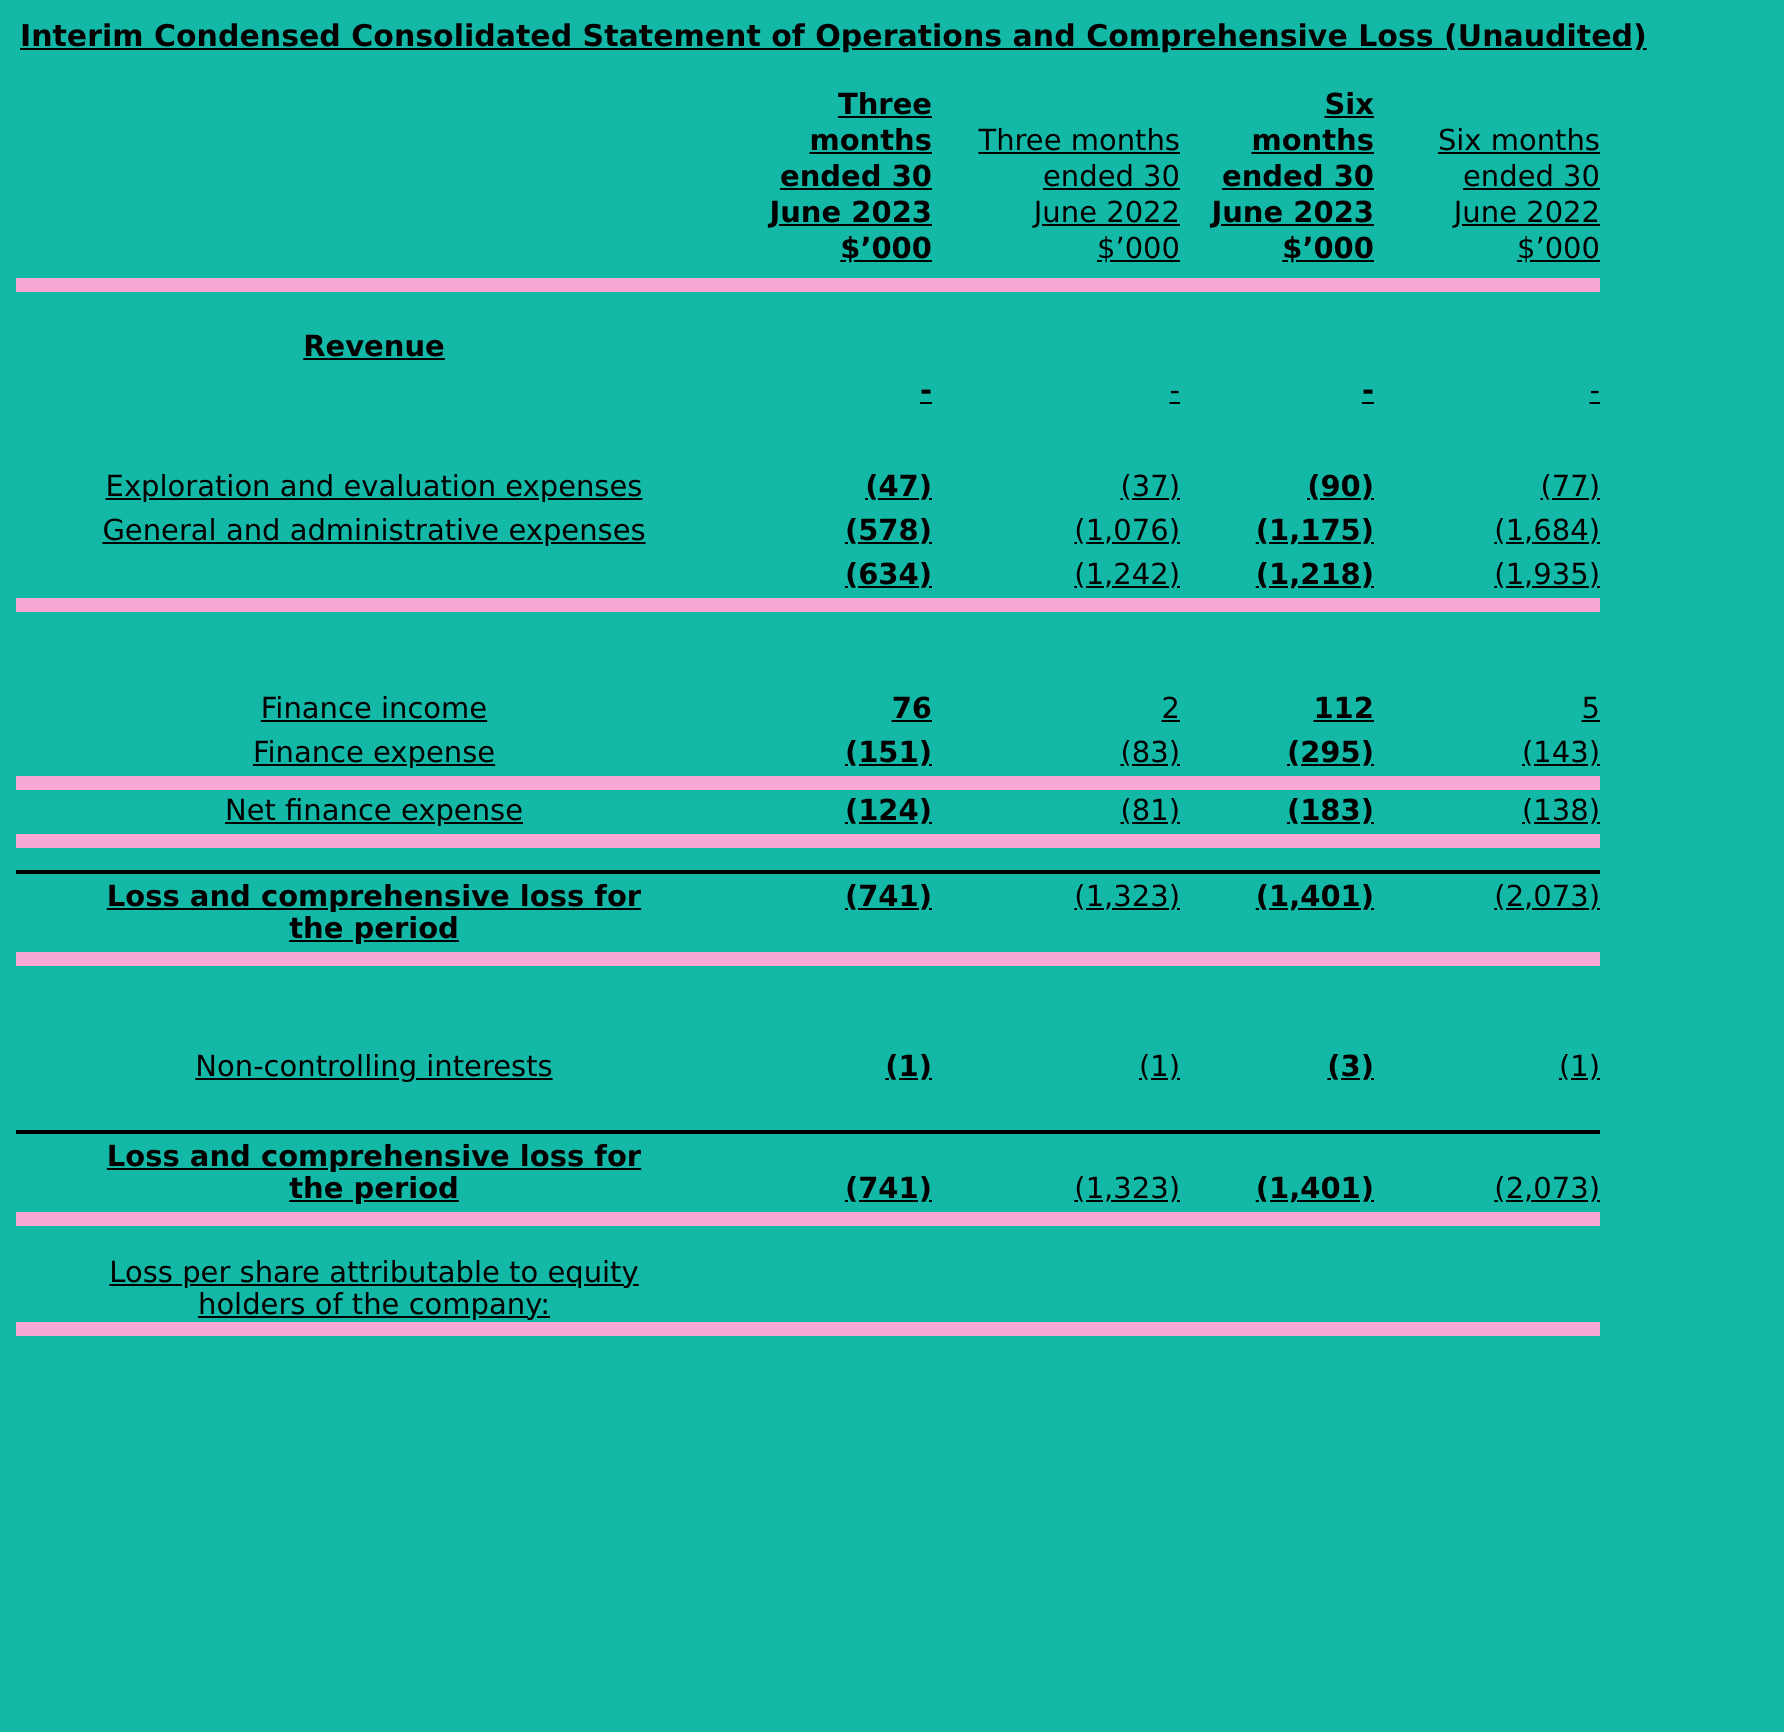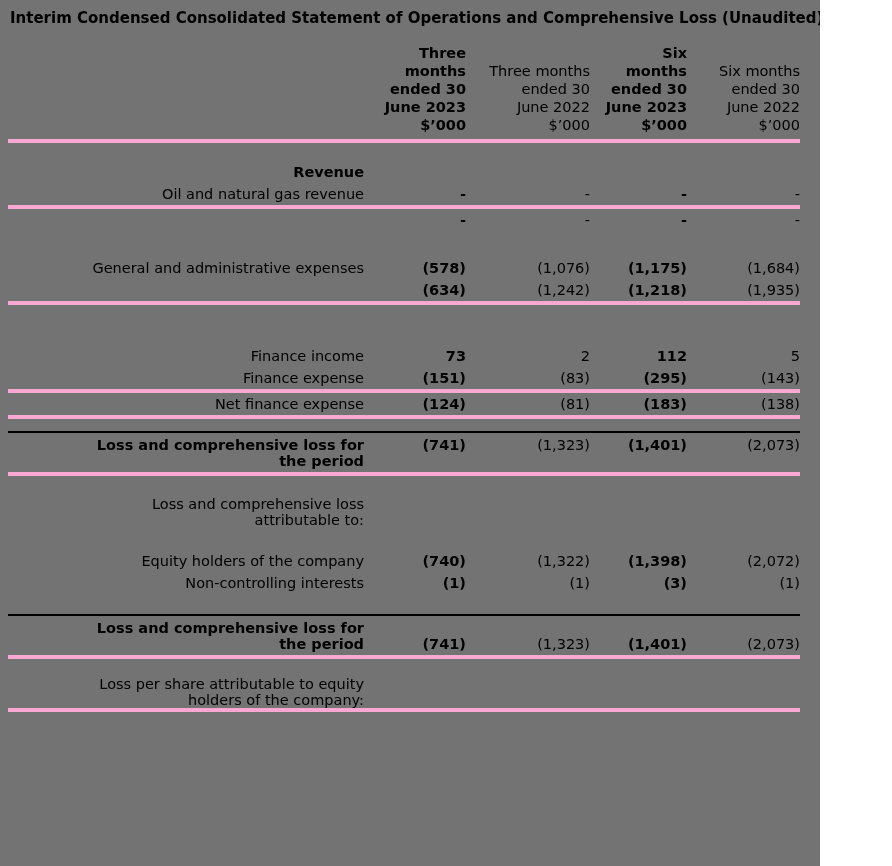--- a/index.html
+++ b/index.html
@@ -1,25 +1,26 @@
 <!DOCTYPE html>
 <html><head>
 <meta charset="utf-8">
 <style>
   * { box-sizing: border-box; }
   html, body { margin: 0; padding: 0; background: #ffffff; }
   .page {
-    width: 820px;
+    width: 892px;
     height: 866px;
-    background: #737373;
+    background: #14b8a6;
     color: #000000;
     font-family: "DejaVu Sans", "Liberation Sans", sans-serif;
     font-size: 14.5px;
     padding: 9px 8px 0 8px;
     overflow: hidden;
+    text-decoration: underline;
   }
   .title {
     font-size: 15px;
     font-weight: 700;
     white-space: nowrap;
     padding-left: 2px;
     margin-bottom: 17px;
   }
   table.stmt {
     border-collapse: collapse;
@@ -27,32 +28,32 @@
     width: 792px;
   }
   td {
     padding: 0;
     vertical-align: top;
     white-space: pre-line;
     line-height: 22px;
     font-size: 14.5px;
     overflow: hidden;
   }
-  td.lab { text-align: right; padding-left: 2px; }
+  td.lab { text-align: center; padding-left: 2px; }
   td.num { text-align: right; }
   
   tr td:nth-child(2), tr td:nth-child(4) { font-weight: 700; }
   td.b { font-weight: 700; }
   tr.hdr td {
     vertical-align: bottom;
     line-height: 18px;
     padding-bottom: 5px;
     height: 95px;
   }
-  tr.rule td { border-bottom: 4px solid #f9a8d4; }
+  tr.rule td { border-bottom: 7px solid #f9a8d4; }
   tr.topline td { border-top: 2px solid #000; }
   tr.ml td { line-height: 16px; }
   tr.padv td { padding-top: 4px; padding-bottom: 3px; }
   tr.vb td { vertical-align: bottom; }
   tr.sp td { line-height: 0; font-size: 0; }
   tr.sp15 td { height: 15px; }
   tr.sp19 td { height: 19px; }
   tr.sp20 td { height: 20px; }
   tr.sp21 td { height: 21px; }
   tr.sp22 td { height: 22px; }
@@ -102,41 +103,41 @@
         </tr>
 
       <tr>
         <td class="lab b">Revenue</td>
         <td class="num"></td>
         <td class="num"></td>
         <td class="num"></td>
         <td class="num"></td>
       </tr>
 
-      <tr class="rule">
-        <td class="lab">Oil and natural gas revenue</td>
-        <td class="num">-</td>
-        <td class="num">-</td>
-        <td class="num">-</td>
-        <td class="num">-</td>
-      </tr>
 
       <tr>
         <td class="lab"></td>
         <td class="num">-</td>
         <td class="num">-</td>
         <td class="num">-</td>
         <td class="num">-</td>
       </tr>
 
       <tr class="sp sp26">
           <td colspan="5"></td>
         </tr>
 
 
+      <tr>
+        <td class="lab">Exploration and evaluation expenses</td>
+        <td class="num">(47)</td>
+        <td class="num">(37)</td>
+        <td class="num">(90)</td>
+        <td class="num">(77)</td>
+      </tr>
 
       <tr>
         <td class="lab">General and administrative expenses</td>
         <td class="num">(578)</td>
         <td class="num">(1,076)</td>
         <td class="num">(1,175)</td>
         <td class="num">(1,684)</td>
       </tr>
 
 
@@ -152,21 +153,21 @@
           <td colspan="5"></td>
         </tr>
 
 
       <tr class="sp sp20">
           <td colspan="5"></td>
         </tr>
 
       <tr>
         <td class="lab">Finance income</td>
-        <td class="num">73</td>
+        <td class="num">76</td>
         <td class="num">2</td>
         <td class="num">112</td>
         <td class="num">5</td>
       </tr>
 
       <tr class="rule">
         <td class="lab">Finance expense</td>
         <td class="num">(151)</td>
         <td class="num">(83)</td>
         <td class="num">(295)</td>
@@ -191,40 +192,25 @@
         <td class="num">(741)</td>
         <td class="num">(1,323)</td>
         <td class="num">(1,401)</td>
         <td class="num">(2,073)</td>
       </tr>
 
       <tr class="sp sp22">
           <td colspan="5"></td>
         </tr>
 
-      <tr class="ml">
-        <td class="lab">Loss and comprehensive loss
-attributable to:</td>
-        <td class="num"></td>
-        <td class="num"></td>
-        <td class="num"></td>
-        <td class="num"></td>
-      </tr>
 
       <tr class="sp sp22">
           <td colspan="5"></td>
         </tr>
 
-      <tr>
-        <td class="lab">Equity holders of the company</td>
-        <td class="num">(740)</td>
-        <td class="num">(1,322)</td>
-        <td class="num">(1,398)</td>
-        <td class="num">(2,072)</td>
-      </tr>
 
       <tr>
         <td class="lab">Non-controlling interests</td>
         <td class="num">(1)</td>
         <td class="num">(1)</td>
         <td class="num">(3)</td>
         <td class="num">(1)</td>
       </tr>
 
       <tr class="sp sp21">

